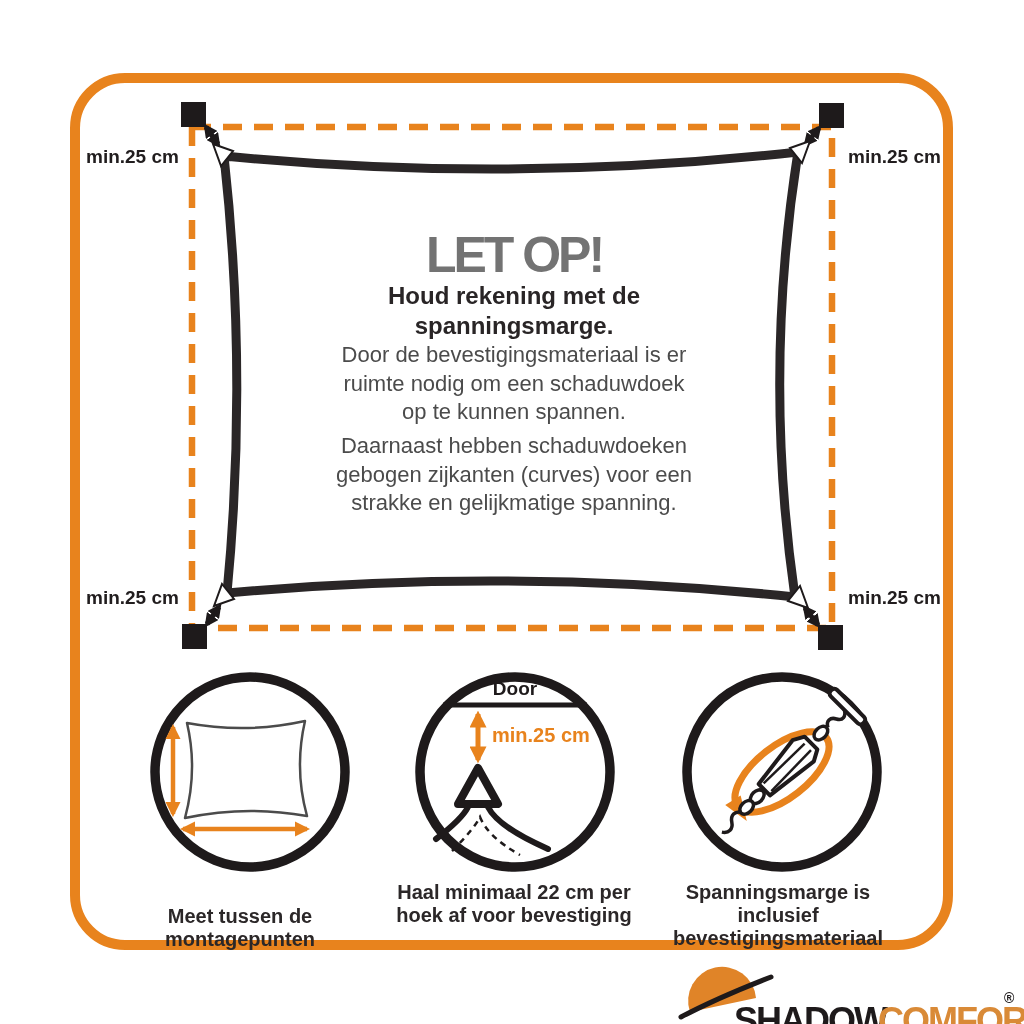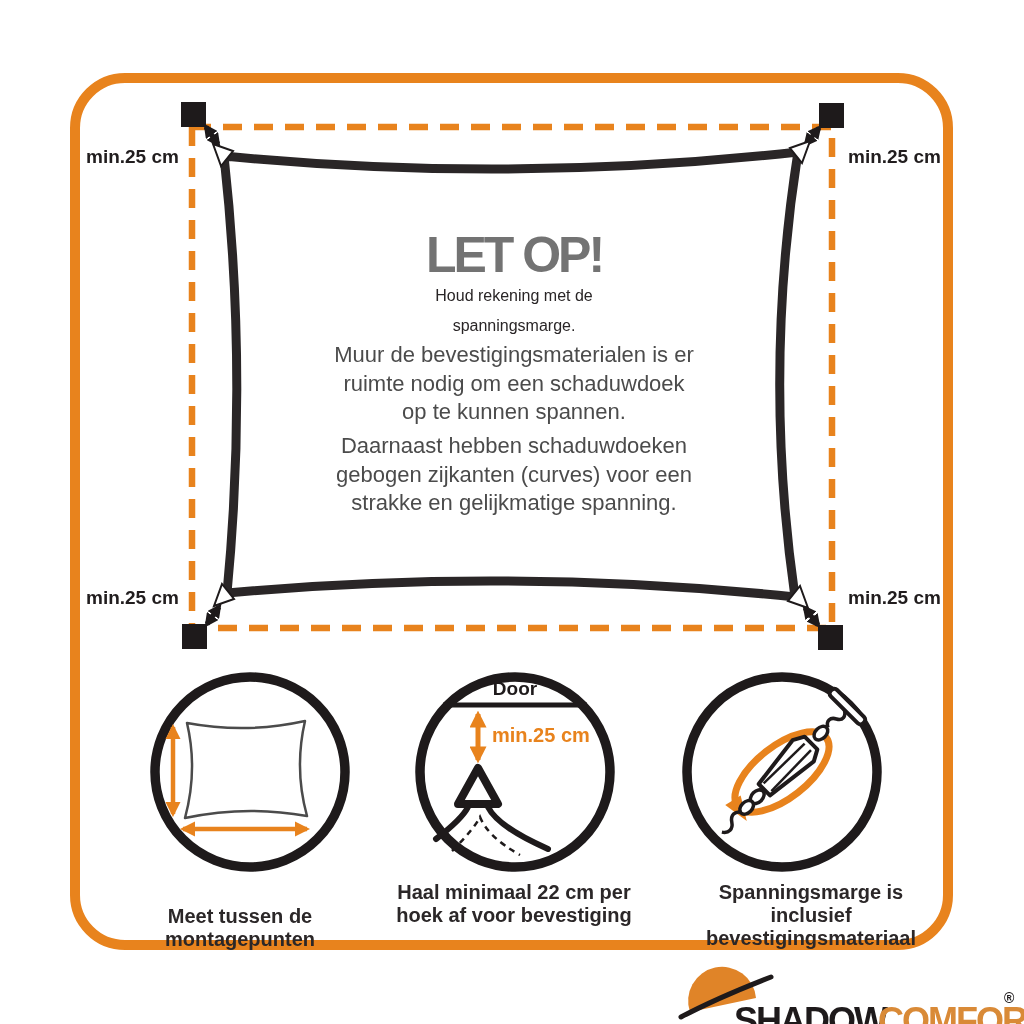--- a/index.html
+++ b/index.html
@@ -6,21 +6,21 @@
   .page{position:relative;width:1024px;height:1024px;background:#ffffff;overflow:hidden;
         font-family:"Liberation Sans",sans-serif;color:#1E1A1B;padding-left:20px;}
   .abs{position:absolute;}
   .frame{left:70px;top:73px;width:883px;height:877px;border:10px solid #E8831D;
          border-radius:55px;box-sizing:border-box;}
   .diagram-svg{left:0;top:0;width:1024px;height:1024px;}
   .margin-label{font-size:19px;font-weight:bold;color:#211D1E;white-space:nowrap;}
   .ml-right{width:92px;text-align:right;}
   .notice{left:514px;transform:translateX(-50%);text-align:center;white-space:pre-line;}
   .notice-title{top:226px;font-size:50px;font-weight:bold;letter-spacing:-3px;color:#737373;}
-  .notice-sub{top:281px;font-size:16px;line-height:30px;font-weight:normal;color:#292526;}
+  .notice-sub{top:281px;font-size:24px;line-height:30px;font-weight:bold;color:#292526;}
   .notice-par1{top:341px;font-size:22px;line-height:28.5px;color:#4B4B4B;}
   .notice-par2{top:432px;font-size:22px;line-height:28.5px;color:#4B4B4B;}
   .icon-svg{width:210px;height:210px;top:667px;}
   .caption{top:881px;transform:translateX(-50%);text-align:center;white-space:pre-line;
            font-size:20px;line-height:23px;font-weight:bold;color:#2B2728;}
   .muur-label{left:515px;top:678px;transform:translateX(-50%);font-size:19px;font-weight:bold;color:#1E1A1B;}
   .dist-label{left:492px;top:724px;font-size:20px;font-weight:bold;color:#E8831D;white-space:nowrap;}
   .logo-svg{left:675px;top:955px;width:120px;height:70px;}
   .brand1{left:734px;top:1000px;font-size:36px;font-weight:bold;letter-spacing:-2px;color:#1E1A1B;}
   .brand2{left:878px;top:1000px;font-size:36px;font-weight:bold;letter-spacing:-2px;color:#D98A37;}
@@ -64,21 +64,21 @@
   </svg>
 
   <div class="abs margin-label ml-right" style="left:86px;top:146px;">min.25 cm</div>
   <div class="abs margin-label" style="left:848px;top:146px;">min.25 cm</div>
   <div class="abs margin-label ml-right" style="left:86px;top:587px;">min.25 cm</div>
   <div class="abs margin-label" style="left:848px;top:587px;">min.25 cm</div>
 
   <div class="abs notice notice-title">LET OP!</div>
   <div class="abs notice notice-sub">Houd rekening met de
 spanningsmarge.</div>
-  <div class="abs notice notice-par1">Muur de bevestigingsmaterialen is er
+  <div class="abs notice notice-par1">Door de bevestigingsmateriaal is er
 ruimte nodig om een schaduwdoek
 op te kunnen spannen.</div>
   <div class="abs notice notice-par2">Daarnaast hebben schaduwdoeken
 gebogen zijkanten (curves) voor een
 strakke en gelijkmatige spanning.</div>
 
   <svg class="abs icon-svg" style="left:145px;" viewBox="0 0 210 210" xmlns="http://www.w3.org/2000/svg">
     <circle cx="105" cy="105" r="95" fill="#ffffff" stroke="#1E1A1B" stroke-width="9.5"></circle>
     <path d="M 42 56 Q 101 67 160 54 Q 149 102 162 149 Q 101 138 40 151 Q 53 103 42 56 Z" fill="#ffffff" stroke="#4B4B4B" stroke-width="2.5" stroke-linejoin="round"></path>
     <line x1="28" y1="60" x2="28" y2="147" stroke="#E8831D" stroke-width="4.5" marker-start="url(#oah)" marker-end="url(#oah)"></line>
@@ -114,21 +114,21 @@
     </g>
   </svg>
 
   <div class="abs muur-label">Door</div>
   <div class="abs dist-label">min.25 cm</div>
 
   <div class="abs caption" style="left:240px;margin-top:24px;">Meet tussen de
 montagepunten</div>
   <div class="abs caption" style="left:514px;">Haal minimaal 22 cm per
 hoek af voor bevestiging</div>
-  <div class="abs caption" style="left:811px;">Spanningsmarge is inclusief
+  <div class="abs caption" style="left:778px;">Spanningsmarge is inclusief
 bevestigingsmateriaal</div>
 
   <svg class="abs logo-svg" viewBox="0 0 120 70" xmlns="http://www.w3.org/2000/svg">
     <path d="M 15 57 A 34 34 0 1 1 81 43 Z" fill="#E08428"></path>
     <path d="M 6 62 Q 42 43 96 22" fill="none" stroke="#1E1A1B" stroke-width="5" stroke-linecap="round"></path>
   </svg>
   <div class="abs brand1">SHADOW</div>
   <div class="abs brand2">COMFORT</div>
   <div class="abs rmark">®</div>
 

